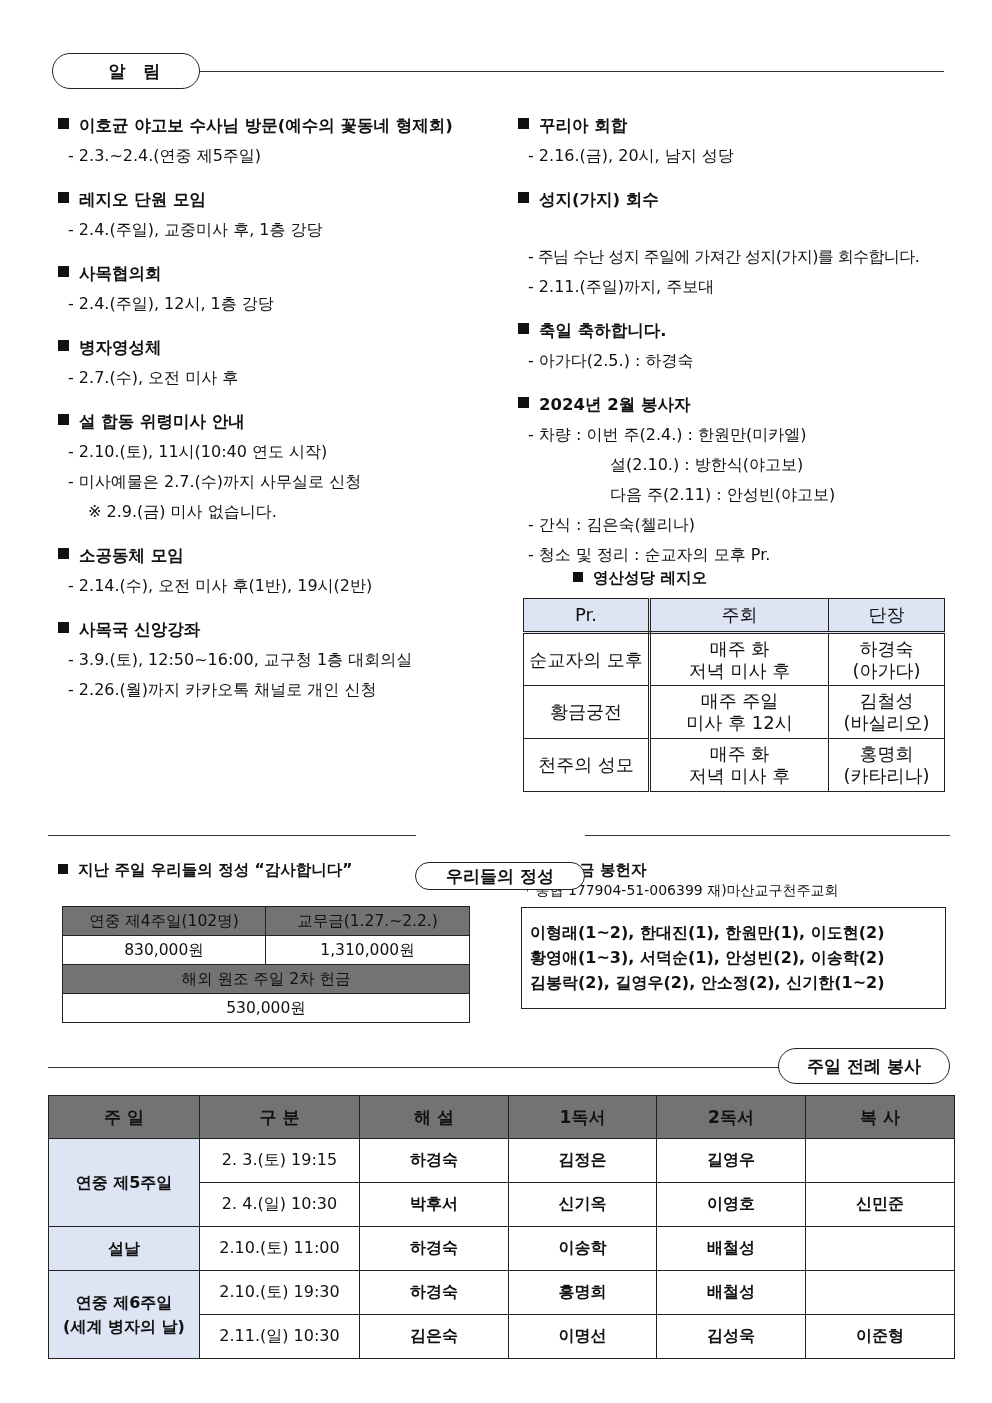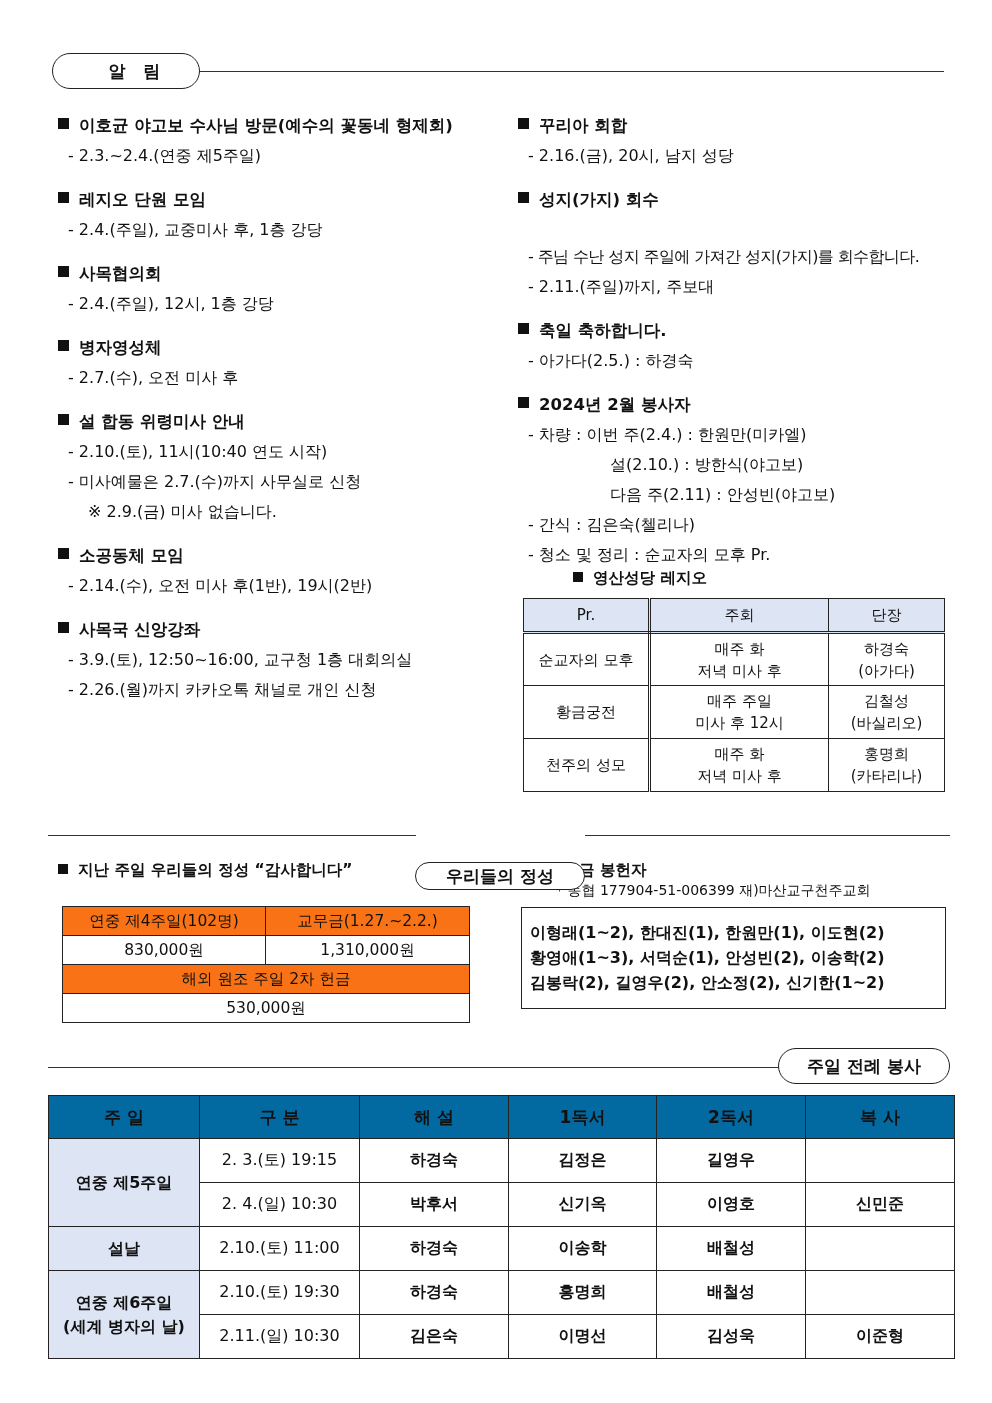--- a/index.html
+++ b/index.html
@@ -11,36 +11,36 @@
 
   .col { position: absolute; }
   .item { margin-bottom: 14px; }
   .item-title { font-size: 16.5px; font-weight: bold; line-height: 30px; white-space: nowrap; }
   .item-title .sq { display: inline-block; width: 11px; height: 11px; background: #111; margin-right: 10px; vertical-align: 2px; }
   .line { font-size: 16px; line-height: 30px; white-space: nowrap; padding-left: 10px; }
   .line.indent2 { padding-left: 30px; }
   .line.indent3 { padding-left: 92px; }
 
   table { border-collapse: collapse; }
-  .legio { position: absolute; left: 523px; top: 598px; width: 422px; font-size: 15px; }
+  .legio { position: absolute; left: 523px; top: 598px; width: 422px; font-size: 18px; }
   .legio td, .legio th { border: 1px solid #222; text-align: center; line-height: 22px; }
   .legio th { background: #dde4f4; font-weight: normal; height: 34px; }
   .legio td { height: 53px; }
   .legio .dbl { border-right: 3px double #222; }
   .legio tr.hdr th { border-bottom: 3px double #222; }
 
   .offer { position: absolute; left: 62px; top: 906px; width: 408px; font-size: 15.5px; }
   .offer td { border: 1px solid #222; text-align: center; height: 29px; }
-  .offer .hd { background: #f97316; }
+  .offer .hd { background: #737373; }
 
   .donors { position: absolute; left: 521px; top: 907px; width: 425px; height: 102px; border: 1px solid #222; padding: 12px 8px; font-size: 16px; font-weight: bold; line-height: 25px; }
 
   .serve { position: absolute; left: 48px; top: 1095px; width: 907px; font-size: 16px; }
   .serve td, .serve th { border: 1px solid #222; text-align: center; height: 44px; }
-  .serve th { background: #0369a1; font-weight: bold; font-size: 17px; height: 43px; }
+  .serve th { background: #737373; font-weight: bold; font-size: 17px; height: 43px; }
   .serve td.week { background: #dde4f4; font-weight: bold; line-height: 24px; }
   .serve td.name { font-weight: bold; }
 
   .subhead { position: absolute; font-size: 15.5px; font-weight: bold; white-space: nowrap; }
   .subhead .sq { display: inline-block; width: 10px; height: 10px; background: #111; margin-right: 10px; vertical-align: 1px; }
   .note { position: absolute; font-size: 14px; white-space: nowrap; }
 </style>
 </head>
 <body>
 
@@ -177,21 +177,21 @@
       </tr>
   <tr>
         <td colspan="2">530,000원</td>
       </tr>
 </tbody>
   </table>
 
 <div class="subhead" style="left:528px;top:860px;">
   <span class="sq"></span><span>교무금 봉헌자</span>
 </div>
-<div class="note" style="left:556px;top:882px;">* 농협 177904-51-006399 재)마산교구천주교회</div>
+<div class="note" style="left:524px;top:882px;">* 농협 177904-51-006399 재)마산교구천주교회</div>
 <div class="donors">
   <div>이형래(1~2), 한대진(1), 한원만(1), 이도현(2)</div>
   <div>황영애(1~3), 서덕순(1), 안성빈(2), 이송학(2)</div>
   <div>김봉락(2), 길영우(2), 안소정(2), 신기한(1~2)</div>
 </div>
 
 <div class="hline" style="left:48px;top:1067px;width:732px;"></div>
 <div class="pill" style="left:778px;top:1048px;width:172px;height:36px;">
   <span>주일 전례 봉사</span>
 </div>

